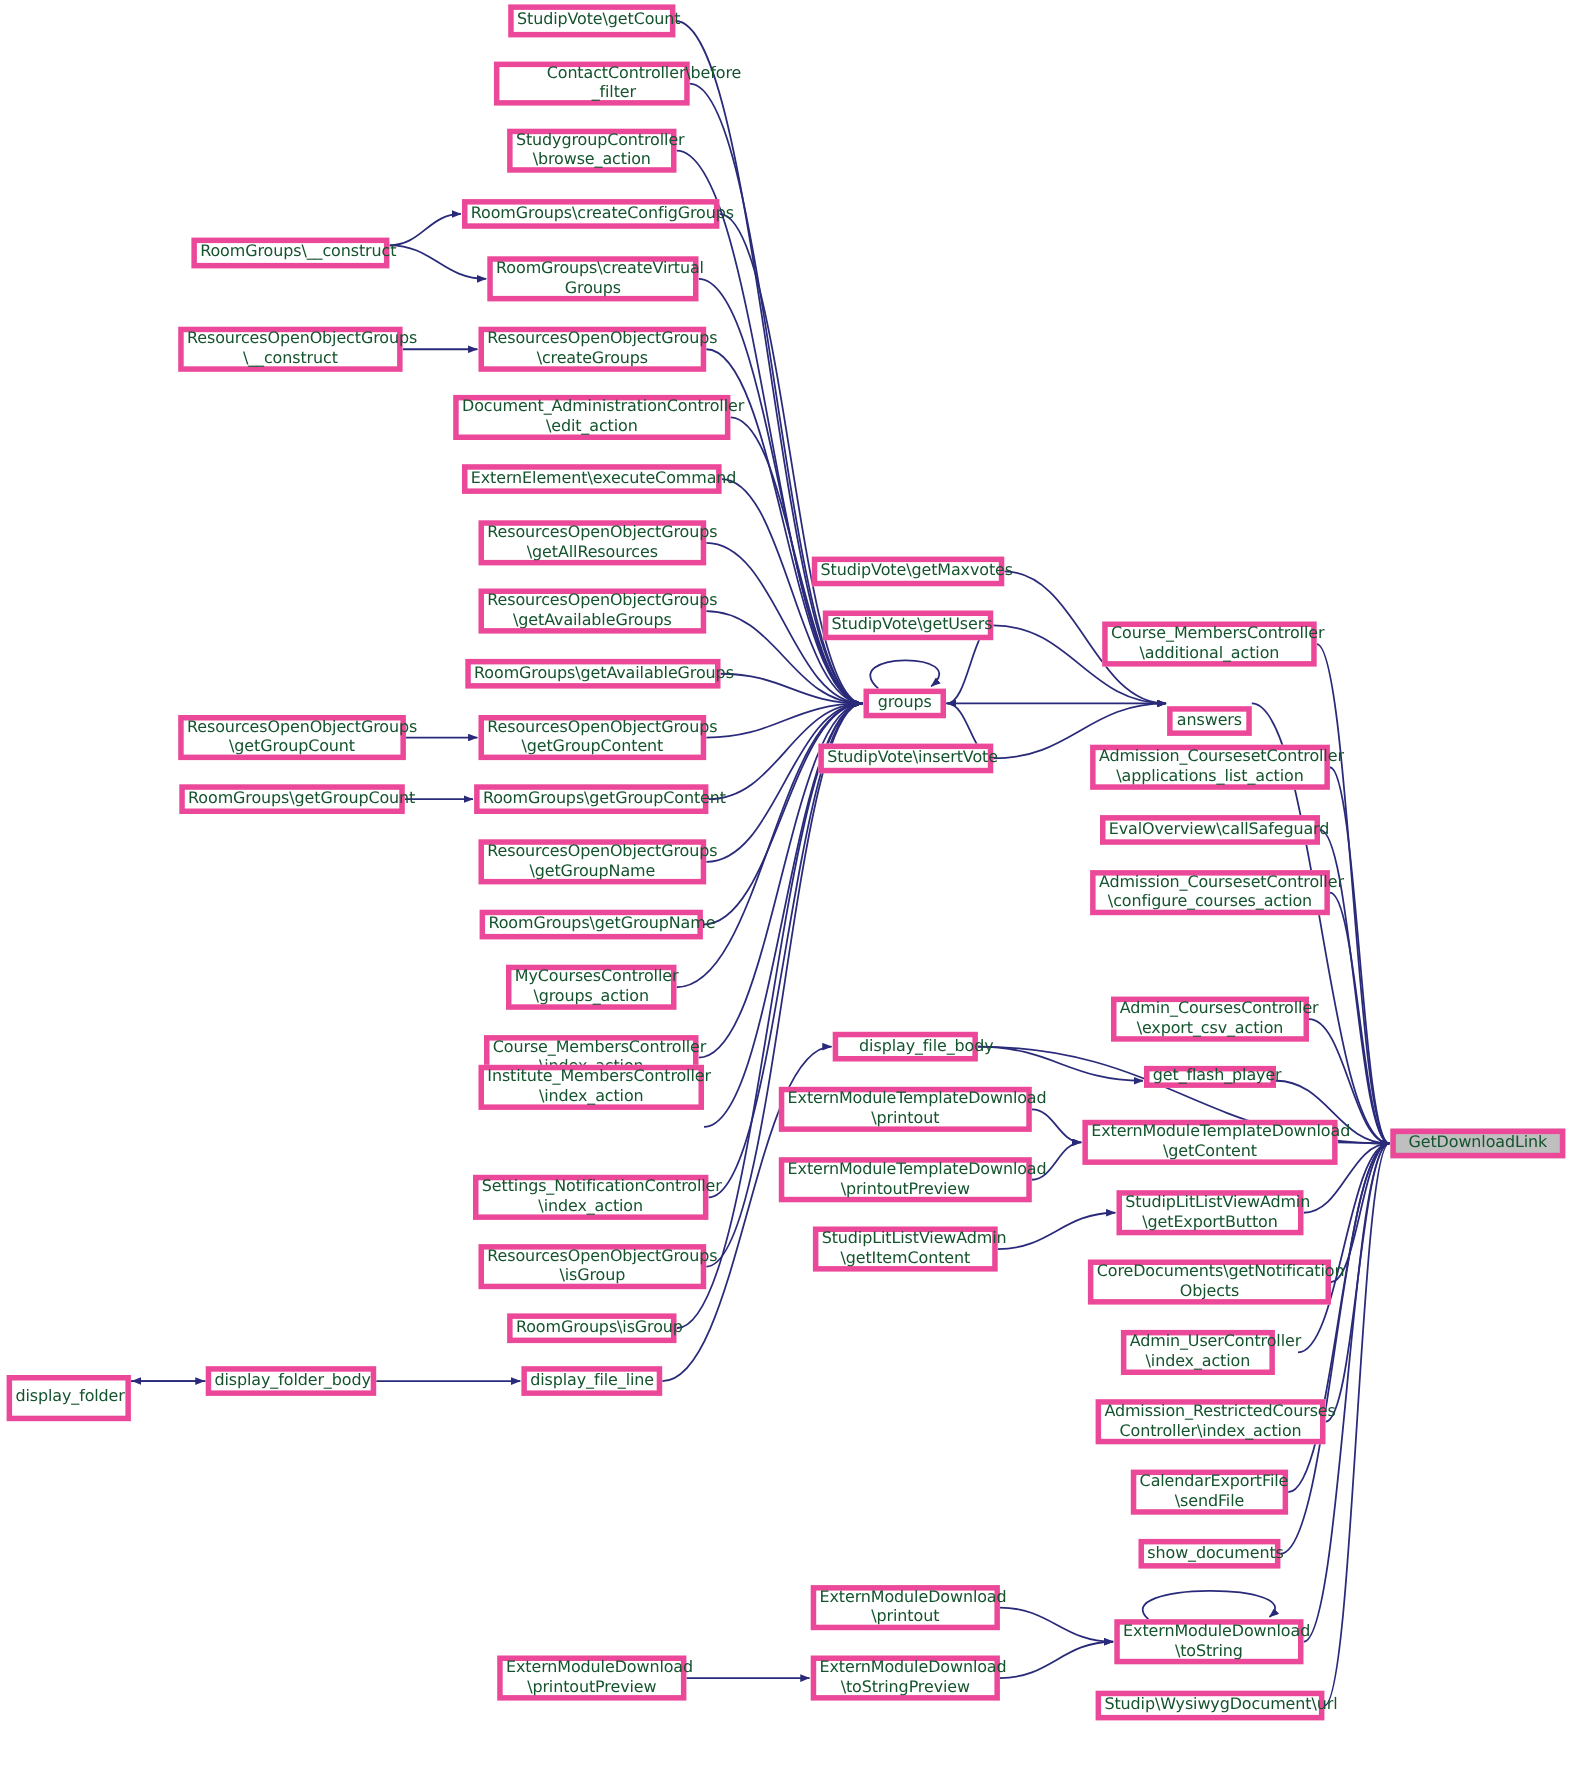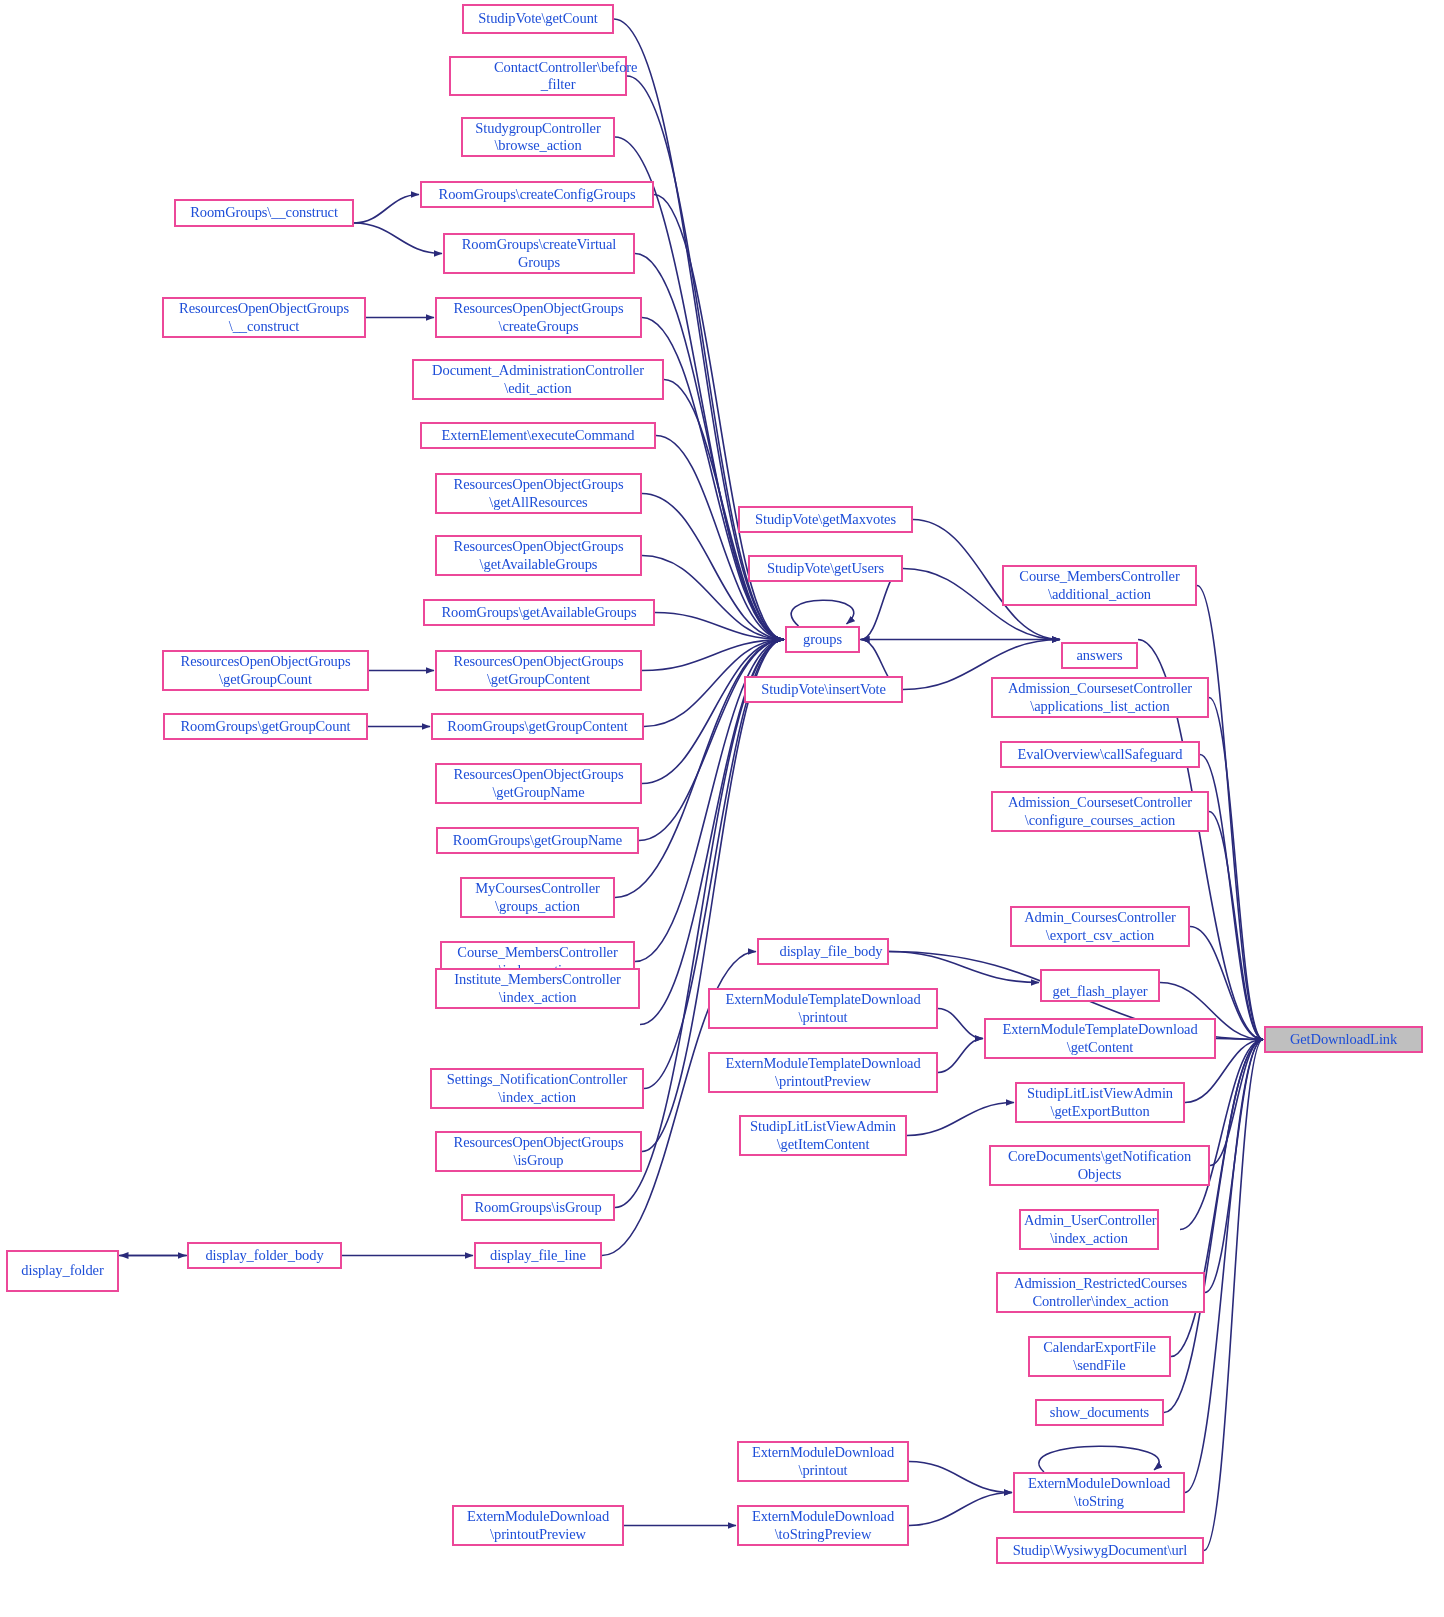--- a/index.html
+++ b/index.html
@@ -20,33 +20,32 @@
     position: absolute;
     left: 0;
     top: 0;
     width: 1444px;
     height: 1617px;
     pointer-events: none;
   }
   .node {
     position: absolute;
     box-sizing: border-box;
-    border: 2px solid #ec4899;
+    border: 5px solid #ec4899;
     background: #ffffff;
-    color: #1d4ed8;
+    color: #14532d;
     font-size: 14.5px;
     line-height: 1.18;
     display: flex;
     align-items: center;
     justify-content: center;
     text-align: center;
     white-space: pre-line;
     letter-spacing: -0.1px;
     z-index: 5;
-    font-family: Liberation Serif, serif;
   }
   .node.highlight {
     background: #bfbfbf;
   }
   .node-label {
     display: block;
     width: 100%;
     padding: 0 3px;
     box-sizing: border-box;
   }
@@ -125,21 +124,21 @@
         <path d="M 1185 1492.5 C 1220.1 1492.5, 1227.9 1039.5, 1263 1039.5" marker-end="url(#arrowhead)"></path>
         <path d="M 1204 1550.5 C 1230.55 1550.5, 1236.45 1039.5, 1263 1039.5" marker-end="url(#arrowhead)"></path>
       </g>
   </svg>
   <div id="node-layer">
       <div class="node" style="left: 462px; top: 4px; width: 152px; height: 30px;"><span class="node-label">StudipVote\getCount</span></div>
       <div class="node" style="left: 449px; top: 56px; width: 178px; height: 40px; padding-left: 40px;"><span class="node-label">ContactController\before
 _filter</span></div>
       <div class="node" style="left: 461px; top: 117px; width: 154px; height: 40px;"><span class="node-label">StudygroupController
 \browse_action</span></div>
-      <div class="node" style="left: 174px; top: 199px; width: 180px; height: 28px;"><span class="node-label">RoomGroups\__construct</span></div>
+      <div class="node" style="left: 174px; top: 216px; width: 180px; height: 28px;"><span class="node-label">RoomGroups\__construct</span></div>
       <div class="node" style="left: 420px; top: 181px; width: 234px; height: 27px;"><span class="node-label">RoomGroups\createConfigGroups</span></div>
       <div class="node" style="left: 443px; top: 233px; width: 192px; height: 41px;"><span class="node-label">RoomGroups\createVirtual
 Groups</span></div>
       <div class="node" style="left: 162px; top: 297px; width: 204px; height: 41px;"><span class="node-label">ResourcesOpenObjectGroups
 \__construct</span></div>
       <div class="node" style="left: 435px; top: 297px; width: 207px; height: 41px;"><span class="node-label">ResourcesOpenObjectGroups
 \createGroups</span></div>
       <div class="node" style="left: 412px; top: 359px; width: 252px; height: 41px;"><span class="node-label">Document_AdministrationController
 \edit_action</span></div>
       <div class="node" style="left: 420px; top: 422px; width: 236px; height: 27px;"><span class="node-label">ExternElement\executeCommand</span></div>
@@ -185,21 +184,21 @@
 \configure_courses_action</span></div>
       <div class="node" style="left: 757px; top: 938px; width: 132px; height: 27px; padding-left: 16px;"><span class="node-label">display_file_body</span></div>
       <div class="node" style="left: 708px; top: 988px; width: 230px; height: 41px;"><span class="node-label">ExternModuleTemplateDownload
 \printout</span></div>
       <div class="node" style="left: 708px; top: 1052px; width: 230px; height: 41px;"><span class="node-label">ExternModuleTemplateDownload
 \printoutPreview</span></div>
       <div class="node" style="left: 739px; top: 1115px; width: 168px; height: 41px;"><span class="node-label">StudipLitListViewAdmin
 \getItemContent</span></div>
       <div class="node" style="left: 1010px; top: 906px; width: 180px; height: 41px;"><span class="node-label">Admin_CoursesController
 \export_csv_action</span></div>
-      <div class="node" style="left: 1040px; top: 969px; width: 120px; height: 33px; align-items: flex-end;"><span class="node-label">get_flash_player</span></div>
+      <div class="node" style="left: 1040px; top: 969px; width: 120px; height: 20px;"><span class="node-label">get_flash_player</span></div>
       <div class="node" style="left: 984px; top: 1018px; width: 232px; height: 41px;"><span class="node-label">ExternModuleTemplateDownload
 \getContent</span></div>
       <div class="node" style="left: 1015px; top: 1082px; width: 170px; height: 41px;"><span class="node-label">StudipLitListViewAdmin
 \getExportButton</span></div>
       <div class="node" style="left: 989px; top: 1145px; width: 221px; height: 41px;"><span class="node-label">CoreDocuments\getNotification
 Objects</span></div>
       <div class="node" style="left: 1019px; top: 1209px; width: 140px; height: 41px; text-align: center;"><span class="node-label">Admin_UserController
 \index_action</span></div>
       <div class="node" style="left: 996px; top: 1272px; width: 209px; height: 41px;"><span class="node-label">Admission_RestrictedCourses
 Controller\index_action</span></div>

